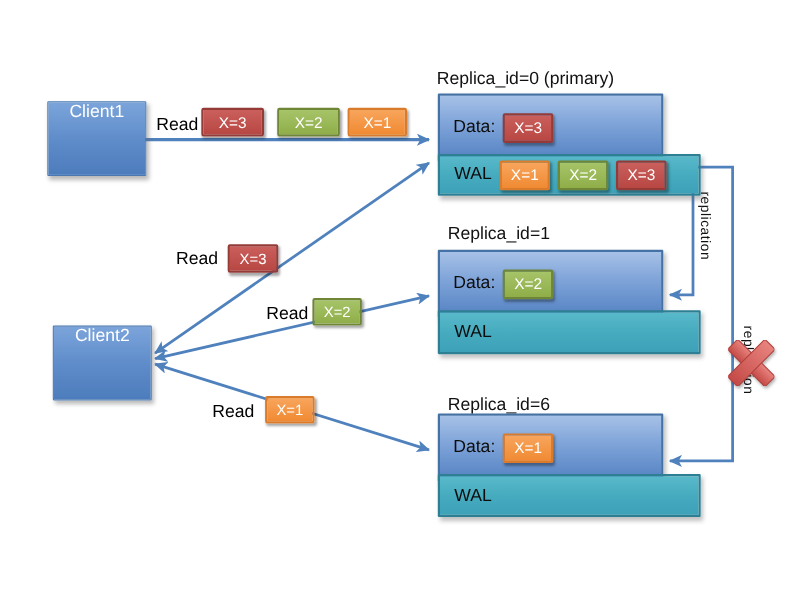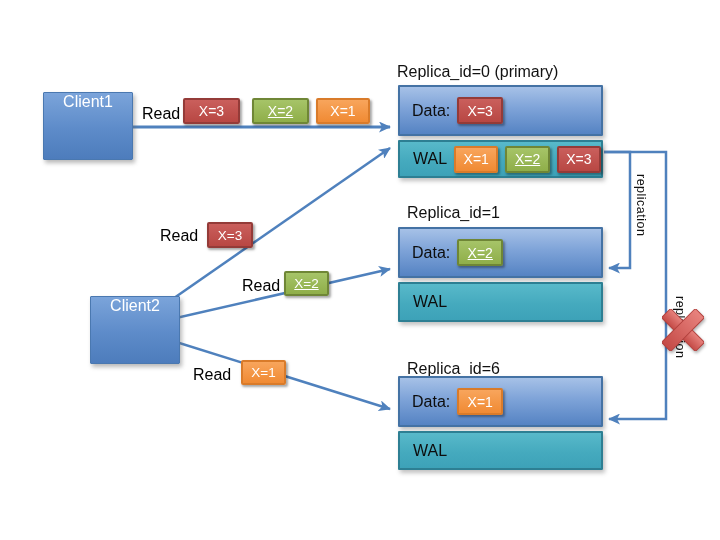--- a/index.html
+++ b/index.html
@@ -6,49 +6,49 @@
   .canvas{position:relative;width:720px;height:540px;background:#ffffff;overflow:hidden;
           font-family:"Liberation Sans",sans-serif;}
   .edges{position:absolute;left:0;top:0;z-index:1;}
 
   .node{position:absolute;display:flex;align-items:flex-start;justify-content:center;
         color:#fff;font-size:16px;z-index:2;
         background:linear-gradient(180deg,#7ba4da 0%,#5d8bc9 55%,#4d7cbc 100%);
         border:1px solid #4a78b0;border-radius:1px;
         box-shadow:2px 3px 4px rgba(100,100,100,0.45);}
   .client1{left:43px;top:92px;width:88px;height:66px;}
-  .client2{left:48px;top:296px;width:88px;height:66px;margin-left:42px;}
+  .client2{left:48px;top:296px;width:88px;height:66px;}
 
   .replica-title{position:absolute;font-size:16px;color:#111;z-index:2;}
   .t0{left:397px;top:63px;}
   .t1{left:407px;top:204px;text-align:right;}
   .t2{left:407px;top:360px;}
 
-  .databox{position:absolute;left:398px;width:205px;height:51px;z-index:2;
+  .databox{position:absolute;left:398px;width:205px;height:62px;z-index:2;
            display:flex;align-items:center;gap:7px;padding-left:12px;box-sizing:border-box;
            background:linear-gradient(180deg,#a6c1e7 0%,#7ea3d8 45%,#5583c3 100%);
            border:2px solid #4472a4;border-radius:1px;
            box-shadow:2px 3px 4px rgba(100,100,100,0.4);}
   .d0{top:85px;} .d1{top:227px;} .d2{top:376px;}
 
-  .walbox{position:absolute;left:398px;width:205px;z-index:2;
+  .walbox{position:absolute;left:398px;width:239px;z-index:2;
           display:flex;align-items:center;gap:7px;padding-left:13px;box-sizing:border-box;
           background:linear-gradient(180deg,#58b9ca 0%,#45aabe 55%,#3da2b8 100%);
           border:2px solid #2d7f93;border-radius:1px;
           box-shadow:2px 3px 4px rgba(100,100,100,0.4);}
   .w0{top:140px;height:38px;} .w1{top:282px;height:40px;} .w2{top:431px;height:39px;}
 
   .section-label{font-size:16px;color:#0d0d0d;}
   .wal-gap{margin-right:0px;}
 
   .chip{display:flex;align-items:center;justify-content:center;color:#fff;
         font-size:13.5px;border-radius:2px;z-index:3;
         box-shadow:1.5px 2px 2.5px rgba(0,0,0,0.35);box-sizing:border-box;}
   .chip-red{background:linear-gradient(180deg,#ca5f5c,#b84743);border:2px solid #943b38;}
-  .chip-green{background:linear-gradient(180deg,#a6c468,#8fae49);border:2px solid #6f8636;text-decoration:underline;}
+  .chip-green{background:linear-gradient(180deg,#a6c468,#8fae49);border:2px solid #6f8636;}
   .chip-orange{background:linear-gradient(180deg,#f8a55c,#f08a33);border:2px solid #d97b2a;}
   .inline-chip{width:46px;height:27px;font-size:14px;}
 
   .flow-label{position:absolute;font-size:16px;color:#000;z-index:3;}
   .write-label{left:142px;top:105px;}
   .read1-label{left:160px;top:227px;}
   .read2-label{left:242px;top:277px;}
   .read3-label{left:193px;top:366px;}
 
   .wchip{position:absolute;top:98px;height:26px;font-size:14px;}

